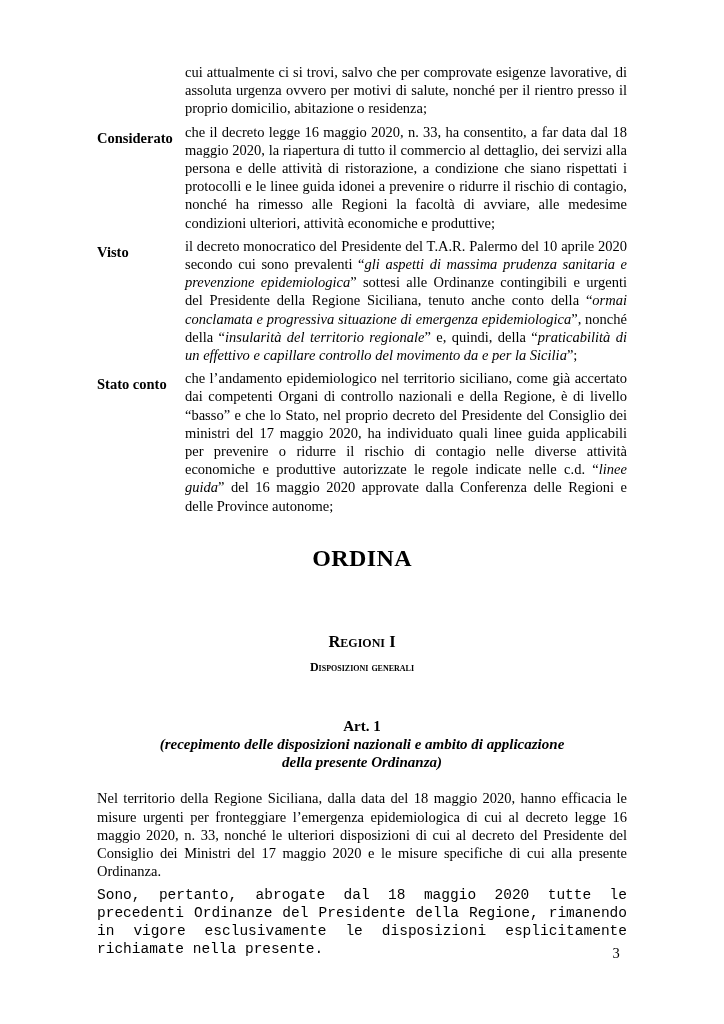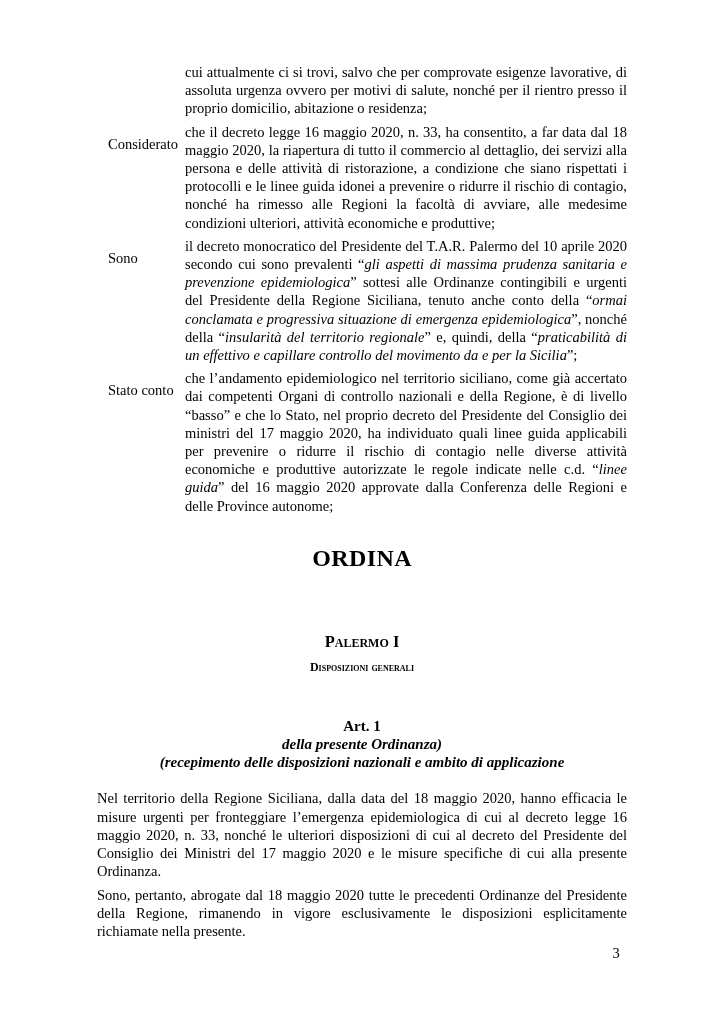--- a/index.html
+++ b/index.html
@@ -18,24 +18,23 @@
     top: 63px;
     width: 530px;
     font-size: 14.5px;
     line-height: 18.2px;
     text-align: justify;
   }
   .cont-para { margin: 0 0 5px 88px; }
   .clause { position: relative; padding-left: 88px; margin: 0 0 5px 0; }
   .clause-label {
     position: absolute;
-    left: 0; top: 12px;
-    font-weight: normal;
+    left: 0; top: 6px;
+    font-weight: bold;
     white-space: nowrap;
-    margin-left: 11px;
   }
   .it { font-style: italic; }
   .ordina-heading {
     text-align: center;
     font-weight: bold;
     font-size: 24px;
     line-height: 26px;
     margin-top: 30px;
     letter-spacing: 0.4px;
   }
@@ -63,21 +62,21 @@
     margin-top: 39px;
   }
   .article-subtitle {
     text-align: center;
     font-weight: bold;
     font-style: italic;
     font-size: 15px;
     line-height: 18.2px;
   }
   .body-para-first { margin: 18px 0 0 0; }
-  .body-para { margin: 5px 0 0 0; }
+  .body-para { margin: 5px 0 0 0; font-family: Liberation Mono, monospace; }
   .page-number {
     position: absolute;
     top: 944px;
     left: 600px;
     width: 32px;
     text-align: center;
     font-size: 14.5px;
     line-height: 18px;
   }
 </style>
@@ -88,40 +87,40 @@
   <div class="content">
 
     <p class="cont-para">cui attualmente ci si trovi, salvo che per comprovate esigenze lavorative, di assoluta urgenza ovvero per motivi di salute, nonché per il rientro presso il proprio domicilio, abitazione o residenza;</p>
 
     <p class="clause">
       <span class="clause-label">Considerato</span>
       <span>che il decreto legge 16 maggio 2020, n. 33, ha consentito, a far data dal 18 maggio 2020, la riapertura di tutto il commercio al dettaglio, dei servizi alla persona e delle attività di ristorazione, a condizione che siano rispettati i protocolli e le linee guida idonei a prevenire o ridurre il rischio di contagio, nonché ha rimesso alle Regioni la facoltà di avviare, alle medesime condizioni ulteriori, attività economiche e produttive;</span>
     </p>
 
     <p class="clause">
-      <span class="clause-label">Sono</span>
+      <span class="clause-label">Visto</span>
       <span>il decreto monocratico del Presidente del T.A.R. Palermo del 10 aprile 2020 secondo cui sono prevalenti “</span><span class="it">gli aspetti di massima prudenza sanitaria e prevenzione epidemiologica</span><span>” sottesi alle Ordinanze contingibili e urgenti del Presidente della Regione Siciliana, tenuto anche conto della “</span><span class="it">ormai conclamata e progressiva situazione di emergenza epidemiologica</span><span>”, nonché della “</span><span class="it">insularità del territorio regionale</span><span>” e, quindi, della “</span><span class="it">praticabilità di un effettivo e capillare controllo del movimento da e per la Sicilia</span><span>”;</span>
     </p>
 
     <p class="clause">
       <span class="clause-label">Stato conto</span>
       <span>che l’andamento epidemiologico nel territorio siciliano,  come già accertato dai competenti Organi di controllo nazionali e della Regione, è di livello “basso” e che lo Stato, nel proprio decreto del Presidente del Consiglio dei ministri del 17 maggio 2020, ha individuato quali linee guida applicabili per prevenire o ridurre il rischio di contagio nelle diverse attività economiche e produttive autorizzate le regole indicate nelle c.d. “</span><span class="it">linee guida</span><span>” del 16 maggio 2020 approvate dalla Conferenza delle Regioni e delle Province autonome;</span>
     </p>
 
     <div class="ordina-heading">ORDINA</div>
 
-    <div class="titolo-heading">Palermo I</div>
+    <div class="titolo-heading">Regioni I</div>
 
     <div class="titolo-subheading">Disposizioni generali</div>
 
     <div class="article-heading">Art. 1</div>
 
+    <div class="article-subtitle">(recepimento delle disposizioni nazionali e ambito di applicazione</div>
+
     <div class="article-subtitle">della presente Ordinanza)</div>
-
-    <div class="article-subtitle">(recepimento delle disposizioni nazionali e ambito di applicazione</div>
 
     <p class="body-para-first">Nel territorio della Regione Siciliana, dalla data del 18 maggio 2020, hanno efficacia le misure urgenti per fronteggiare l’emergenza epidemiologica di cui al decreto legge 16 maggio 2020, n. 33, nonché le ulteriori disposizioni di cui al decreto del Presidente del Consiglio dei Ministri del 17 maggio 2020 e le misure specifiche di cui alla presente Ordinanza.</p>
 
     <p class="body-para">Sono, pertanto, abrogate dal 18 maggio 2020 tutte le precedenti Ordinanze del Presidente della Regione, rimanendo in vigore esclusivamente le disposizioni esplicitamente richiamate nella presente.</p>
 
   </div>
 
   <div class="page-number">3</div>
 </div>
 

